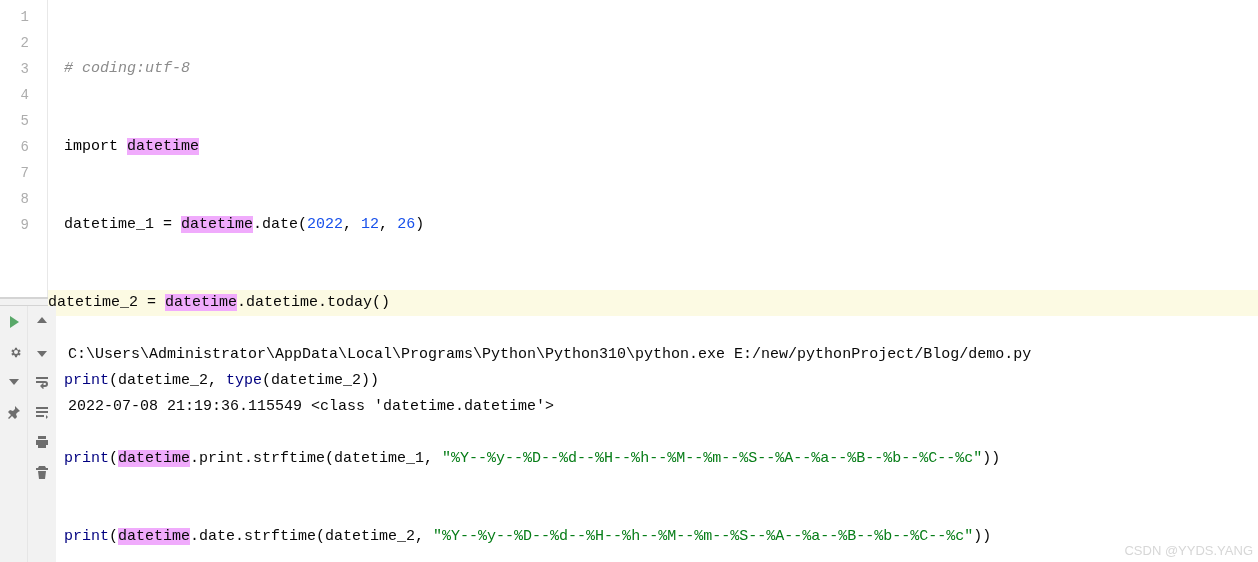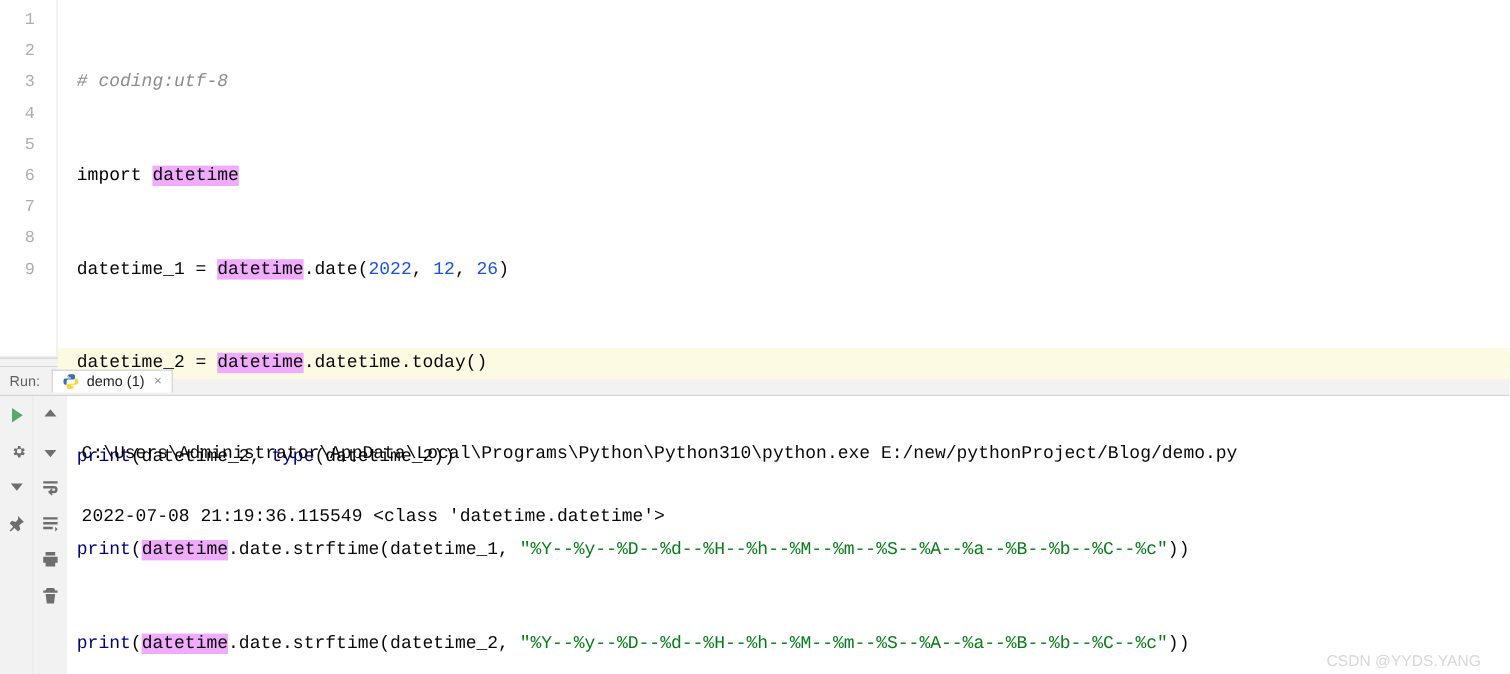--- a/index.html
+++ b/index.html
@@ -35,21 +35,21 @@
   .code {
     flex: 1;
     padding-top: 4px;
     padding-left: 16px;
     font-size: 15px;
     line-height: 26px;
     white-space: pre;
     color: #080808;
   }
   .code-line { height: 26px; }
-  .code-line.hl { background: #fcfae3; margin-left: -16px; padding-left: 16px; }
+  .code-line.hl { background: #fcfae3; margin-left: -16px; padding-left: 0; }
   .kw { color: #000000; }
   .num { color: #1750eb; text-align: center; }
   .str { color: #067d17; }
   .cmt { color: #8c8c8c; font-style: italic; }
   .bi { color: #000080; }
   .sel { background: #f0abfc; }
   .resizer {
     height: 8px;
     background: #f2f2f2;
     border-top: 1px solid #d4d4d4;
@@ -103,21 +103,21 @@
   .console {
     flex: 1;
     padding: 10px 0 0 12px;
     font-size: 15px;
     line-height: 26px;
     white-space: pre;
     color: #080808;
   }
   .watermark {
     position: absolute;
-    right: 24px; bottom: 4px;
+    right: 5px; bottom: 4px;
     color: #d7d7d7;
     font-family: "Segoe UI", sans-serif;
     font-size: 13px;
   }
   .watermark2 {
     position: absolute;
     right: 80px; bottom: 18px;
     color: #e8e8e8;
     font-family: "Segoe UI", sans-serif;
     font-size: 15px;
@@ -137,43 +137,30 @@
     <div class="gutter-line">7</div>
     <div class="gutter-line">8</div>
     <div class="gutter-line">9</div>
   </div>
   <div class="code">
     <div class="code-line"><span class="cmt"># coding:utf-8</span></div>
     <div class="code-line"><span class="kw">import</span> <span class="sel">datetime</span></div>
     <div class="code-line"><span>datetime_1 = </span><span class="sel">datetime</span><span>.date(</span><span class="num">2022</span>, <span class="num">12</span>, <span class="num">26</span><span>)</span></div>
     <div class="code-line hl"><span>datetime_2 = </span><span class="sel">datetime</span><span>.datetime.today()</span></div>
     <div class="code-line"><span class="bi">print</span><span>(datetime_2, </span><span class="bi">type</span><span>(datetime_2))</span></div>
-    <div class="code-line"><span class="bi">print</span><span>(</span><span class="sel">datetime</span><span>.date.strftime(datetime_1, </span><span class="str">"%Y--%y--%D--%d--%H--%h--%M--%m--%S--%A--%a--%B--%b--%C--%c"</span><span>))</span></div>
+    <div class="code-line"><span class="bi">print</span><span>(</span><span class="sel">datetime</span><span>.print.strftime(datetime_1, </span><span class="str">"%Y--%y--%D--%d--%H--%h--%M--%m--%S--%A--%a--%B--%b--%C--%c"</span><span>))</span></div>
     <div class="code-line"><span class="bi">print</span><span>(</span><span class="sel">datetime</span><span>.date.strftime(datetime_2, </span><span class="str">"%Y--%y--%D--%d--%H--%h--%M--%m--%S--%A--%a--%B--%b--%C--%c"</span><span>))</span></div>
     
     
   </div>
 </div>
 
 <div class="resizer"></div>
 
 <div>
-  <div class="run-header">
-    <span class="run-label">Run:</span>
-    <div class="tab">
-      <span class="py-icon">
-        <svg viewBox="0 0 16 16">
-            <path fill="#3573a6" d="M8 1c-2 0-3 .5-3 2v1h3v1H3c-1.5 0-2 1-2 3s.5 3 2 3h1V8c0-1.5 1-2 2-2h4c1 0 2-.5 2-2V3c0-1.5-1-2-2-2H8zM6 2.5a.5.5 0 110 1 .5.5 0 010-1z"></path>
-            <path fill="#ffd43b" d="M8 15c2 0 3-.5 3-2v-1H8v-1h5c1.5 0 2-1 2-3s-.5-3-2-3h-1v3c0 1.5-1 2-2 2H6c-1 0-2 .5-2 2v1c0 1.5 1 2 2 2h2zm2-1.5a.5.5 0 110-1 .5.5 0 010 1z"></path>
-          </svg>
-      </span>
-      <span>demo (1)</span>
-      <span class="close-x">×</span>
-    </div>
-  </div>
   <div class="run-body">
     <div class="tool-col">
       <div class="tool-btn">
           <svg viewBox="0 0 16 16">
             <path fill="#59a869" d="M4 2l9 6-9 6z"></path>
           </svg>
         </div>
       <div class="tool-btn">
           <svg viewBox="0 0 16 16">
             <path fill="#6e6e6e" d="M13.3 8.9l1.4.8-1 1.7-1.5-.5c-.3.3-.6.5-1 .7l-.2 1.6H9l-.2-1.6c-.4-.2-.7-.4-1-.7l-1.5.5-1-1.7 1.4-.8c0-.3 0-.6 0-.9L5.3 7.2l1-1.7 1.5.5c.3-.3.6-.5 1-.7L9 3.7h2l.2 1.6c.4.2.7.4 1 .7l1.5-.5 1 1.7-1.4.8c0 .3 0 .6 0 .9zM10 10a2 2 0 100-4 2 2 0 000 4z"></path>

